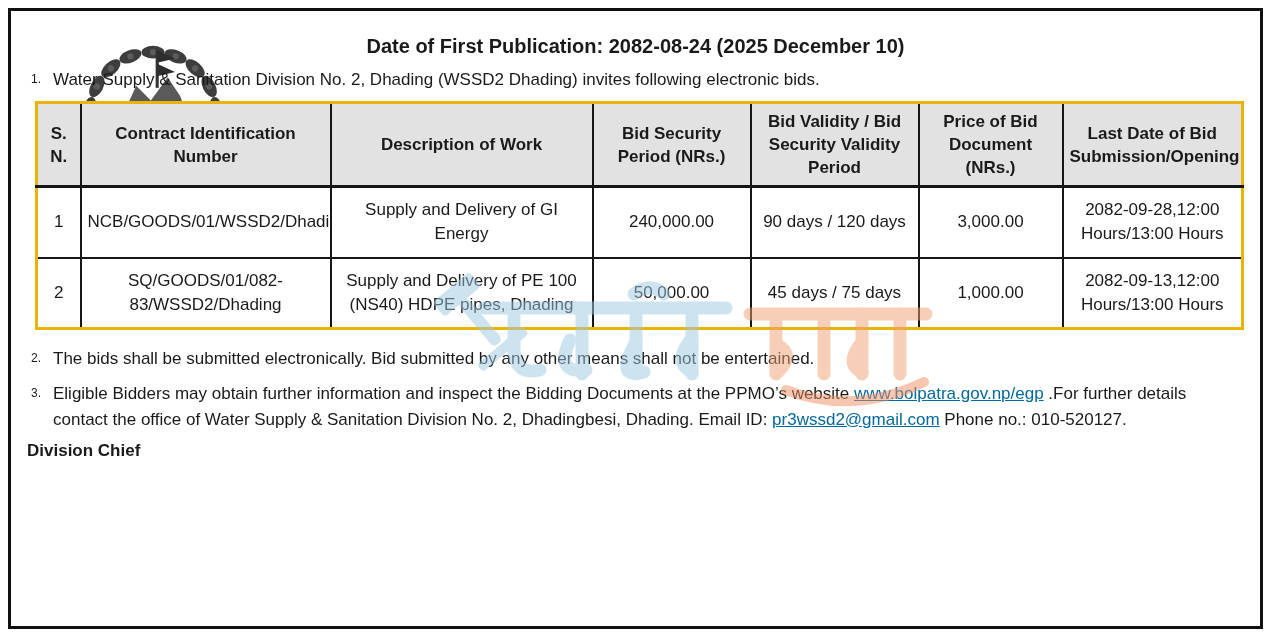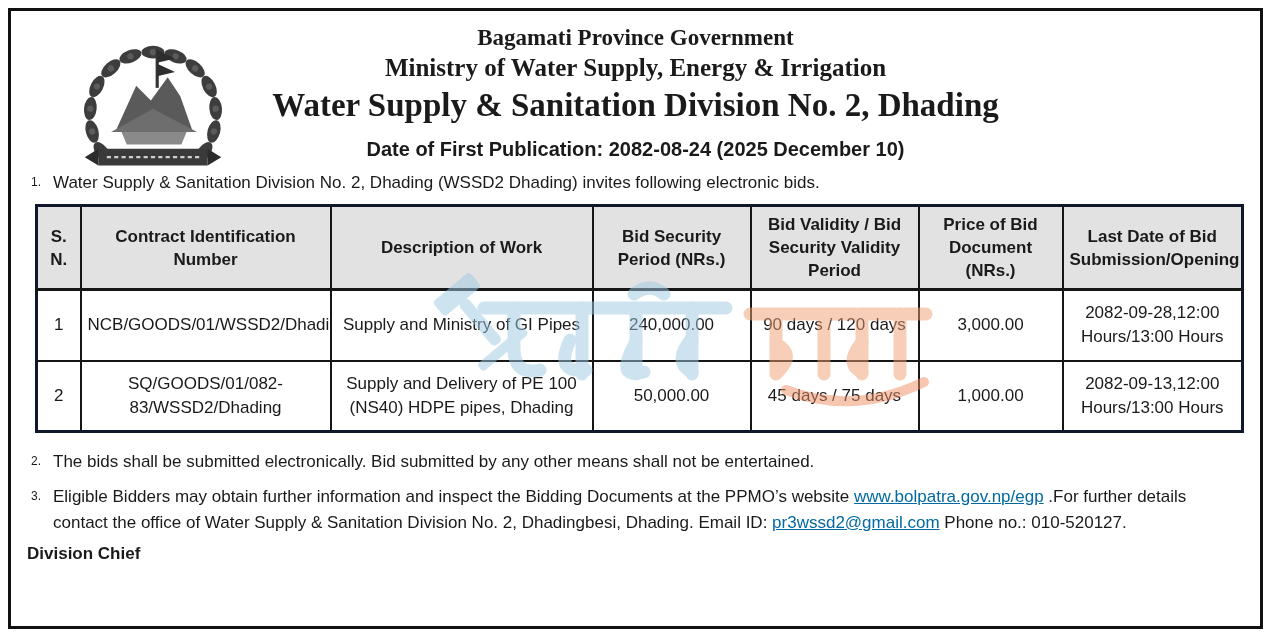--- a/index.html
+++ b/index.html
@@ -29,21 +29,21 @@
     margin-top:12px; text-align:center; font-weight:bold; font-size:20px;
   }
   
   .note { display:flex; align-items:flex-start; margin-top:9px; }
   .note .marker { width:26px; flex:0 0 26px; font-size:12px; padding-top:5px; padding-left:4px; }
   .note .ntext { flex:1; font-size:17px; line-height:26px; padding-right:4px; }
   .nlink { color:#0369a1; text-decoration:underline; }
   
   table.bids {
     border-collapse:collapse; table-layout:fixed; margin:8px 0 16px 8px;
-    width:1206px; border:3px solid #0f172a;
+    width:1206px; border:3px solid #eab308;
   }
   table.bids th, table.bids td {
     border:2px solid #161616; text-align:center; vertical-align:middle;
     padding:4px 6px; overflow:hidden;
   }
   table.bids thead th {
     background:#e2e2e2; font-weight:bold; font-size:17px; line-height:23px; height:84px;
     border-bottom:3px solid #161616;
   }
   table.bids tbody td { font-size:17px; line-height:24px; height:71px; background:transparent; }
@@ -96,25 +96,20 @@
       <polygon points="40,94 80,72 122,94" fill="#6e6e6e"></polygon>
       <polygon points="50,94 112,94 107,106 55,106" fill="#8a8a8a"></polygon>
       <path d="M28,110 h104 v16 h-104 z" fill="#3a3a3a"></path>
       <path d="M28,110 l-13,8 13,8 z" fill="#2c2c2c"></path>
       <path d="M132,110 l13,8 -13,8 z" fill="#2c2c2c"></path>
       <line x1="36" y1="118" x2="124" y2="118" stroke="#cfcfcf" stroke-width="2" stroke-dasharray="4 3"></line>
     </svg>
 
     <div class="content">
 
-      <div class="titles">
-        <div class="title-1">Bagamati Province Government</div>
-        <div class="title-2">Ministry of Water Supply, Energy &amp; Irrigation</div>
-        <div class="title-3">Water Supply &amp; Sanitation Division No. 2, Dhading</div>
-      </div>
 
 
       <div class="pubdate">Date of First Publication: 2082-08-24 (2025 December 10)</div>
 
       <div class="note">
         <span class="marker">1.</span>
         <span class="ntext">Water Supply &amp; Sanitation Division No. 2, Dhading (WSSD2 Dhading) invites following electronic bids.</span>
       </div>
 
       <table class="bids">
@@ -135,21 +130,21 @@
             <th>Bid Security Period (NRs.)</th>
             <th>Bid Validity / Bid Security Validity Period</th>
             <th>Price of Bid Document (NRs.)</th>
             <th>Last Date of Bid Submission/Opening</th>
           </tr>
         </thead>
         <tbody>
           <tr>
             <td>1</td>
             <td>NCB/GOODS/01/WSSD2/Dhading/082/83</td>
-            <td>Supply and Ministry of GI Pipes</td>
+            <td>Supply and Delivery of GI Energy</td>
             <td>240,000.00</td>
             <td>90 days / 120 days</td>
             <td>3,000.00</td>
             <td>2082-09-28,12:00 Hours/13:00 Hours</td>
           </tr>
           <tr>
             <td>2</td>
             <td>SQ/GOODS/01/082-83/WSSD2/Dhading</td>
             <td>Supply and Delivery of PE 100 (NS40) HDPE pipes, Dhading</td>
             <td>50,000.00</td>

